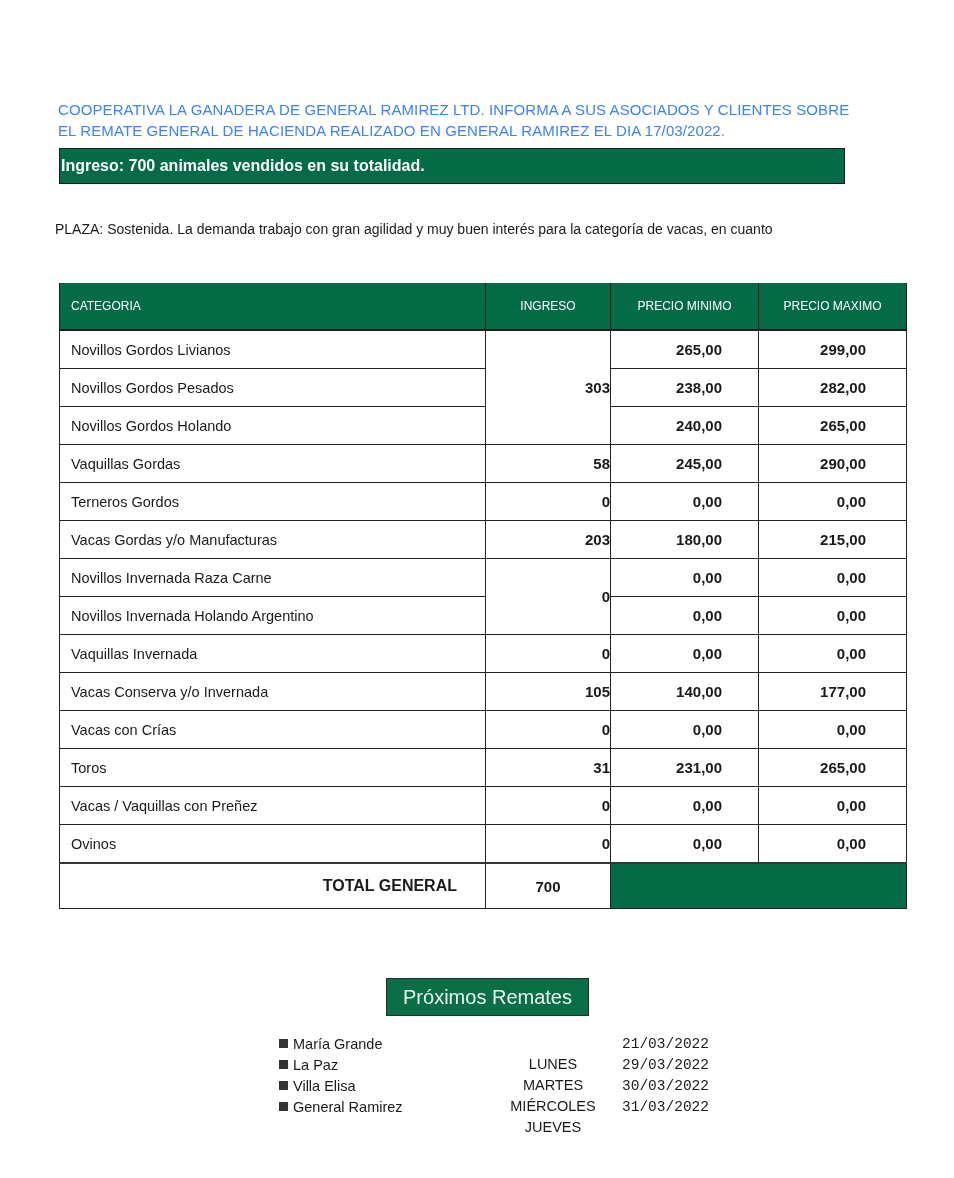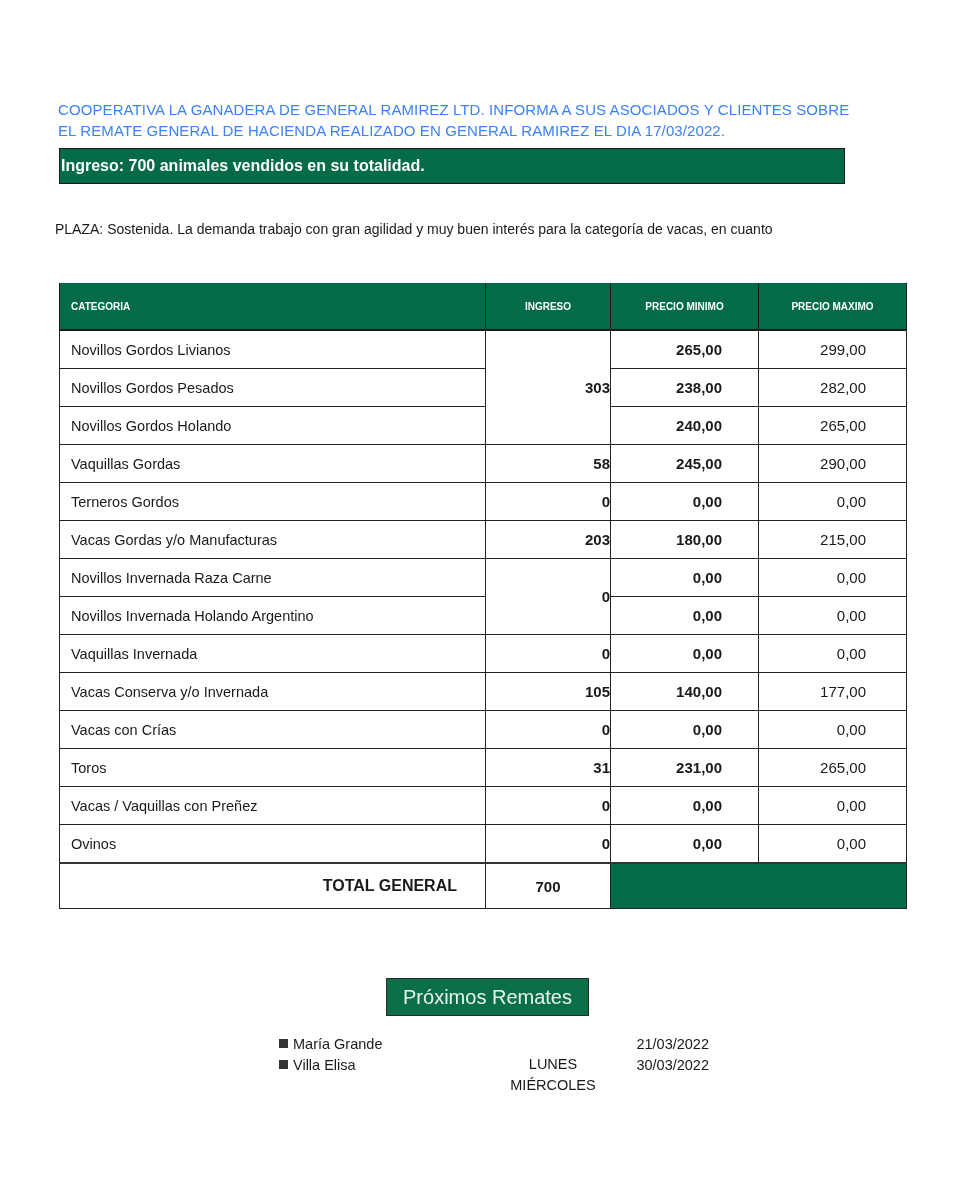--- a/index.html
+++ b/index.html
@@ -24,49 +24,49 @@
     }
     table.grid {
       position: absolute; left: 59px; top: 283px; width: 847px;
       border-collapse: collapse; table-layout: fixed; font-size: 14.5px;
     }
     table.grid col.c1 { width: 426px; }
     table.grid col.c2 { width: 125px; }
     table.grid col.c3 { width: 148px; }
     table.grid col.c4 { width: 148px; }
     table.grid th {
-      background: #036b46; color: #ffffff; font-weight: bold;
-      height: 44px; font-size: 10px; border: 1.5px solid #1a1a1a; border-bottom: none;
+      background: #036b46; color: #ffffff; font-weight: normal;
+      height: 44px; font-size: 12px; border: 1.5px solid #1a1a1a; border-bottom: none;
       border-top: none;
     }
     table.grid th.cat { text-align: left; padding-left: 11px; }
     table.grid th.num { text-align: center; }
     table.grid td {
       border: 1.5px solid #222; height: 37px; padding: 0;
     }
     table.grid td.cat { padding-left: 11px; font-size: 14.5px; }
     table.grid td.ing { text-align: right; font-weight: bold; font-size: 15px; }
     table.grid td.pmin { text-align: right; padding-right: 36px; font-weight: bold; font-size: 15px; }
-    table.grid td.pmax { text-align: right; padding-right: 40px; font-weight: normal; font-size: 15px; }
+    table.grid td.pmax { text-align: right; padding-right: 40px; font-weight: bold; font-size: 15px; }
     table.grid tr.first td { border-top: 2px solid #1a1a1a; }
     table.grid tr.total td { height: 44px; border-top: 2.5px solid #333; }
     table.grid td.total-label { text-align: right; padding-right: 28px; font-weight: bold; font-size: 16px; }
     table.grid td.total-val { text-align: center; font-weight: bold; font-size: 15px; }
     table.grid td.total-fill { background: #036b46; }
     .next-title {
       position: absolute; left: 386px; top: 978px; width: 203px; height: 38px;
       background: #0a6e47; border: 1px solid #2a2a2a; box-sizing: border-box;
       color: #e8f5ee; font-size: 20px; display: flex; align-items: center; justify-content: center;
     }
     .next-list { position: absolute; left: 279px; top: 1033px; width: 440px; font-size: 14.5px; }
     .next-row { display: flex; align-items: center; height: 21px; }
     .bullet { width: 9px; height: 9px; background: #333; margin-right: 5px; flex: none; }
     .place { width: 200px; }
     .day { width: 120px; text-align: center; margin-top: 40px; }
-    .date { flex: 1; text-align: right; padding-right: 10px; }
+    .date { flex: 1; text-align: right; padding-right: 10px; font-family: Liberation Mono, monospace; }
   </style>
 </head>
 <body>
 
 <div class="intro">
   <div>COOPERATIVA LA GANADERA DE GENERAL RAMIREZ LTD. INFORMA A SUS ASOCIADOS Y CLIENTES SOBRE</div>
   <div>EL REMATE GENERAL DE HACIENDA REALIZADO EN GENERAL RAMIREZ EL DIA 17/03/2022.</div>
 </div>
 
 <div class="banner">Ingreso: 700 animales vendidos en su totalidad.</div>
@@ -184,17 +184,29 @@
 
 <div class="next-list">
   <div class="next-row">
     <span class="bullet"></span>
     <span class="place">María Grande</span>
     <span class="day">LUNES</span>
     <span class="date">21/03/2022</span>
   </div>
   <div class="next-row">
     <span class="bullet"></span>
+    <span class="place">La Paz</span>
+    <span class="day">MARTES</span>
+    <span class="date">29/03/2022</span>
+  </div>
+  <div class="next-row">
+    <span class="bullet"></span>
     <span class="place">Villa Elisa</span>
     <span class="day">MIÉRCOLES</span>
     <span class="date">30/03/2022</span>
   </div>
+  <div class="next-row">
+    <span class="bullet"></span>
+    <span class="place">General Ramirez</span>
+    <span class="day">JUEVES</span>
+    <span class="date">31/03/2022</span>
+  </div>
 </div>
 
 </body></html>

